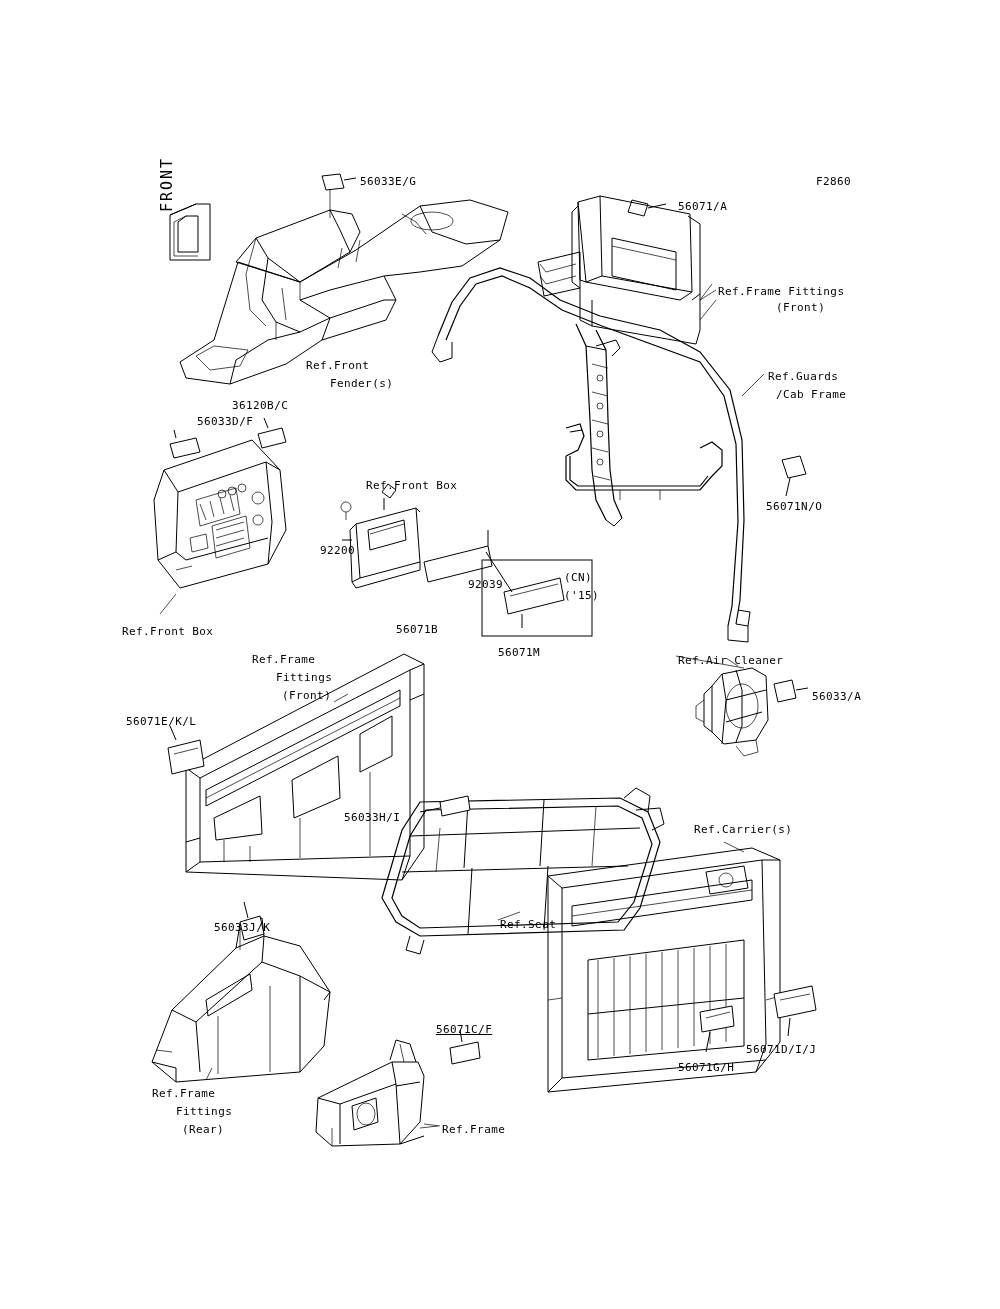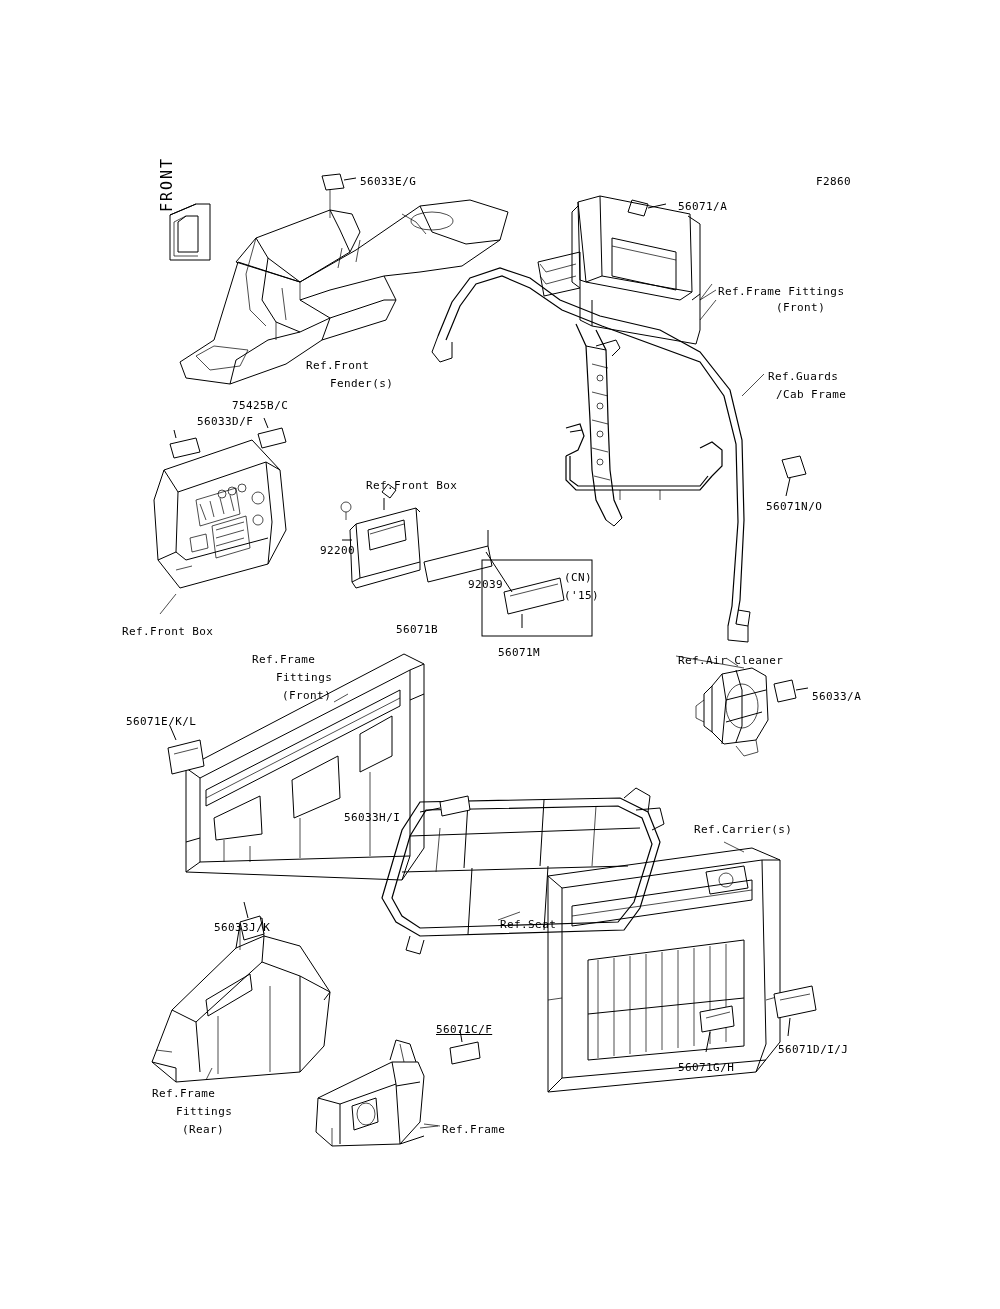--- a/index.html
+++ b/index.html
@@ -322,21 +322,21 @@
   <div class="lbl" style="left:816px;top:174px;">F2860</div>
 
   <div class="lbl" style="left:360px;top:174px;">56033E/G</div>
   <div class="lbl" style="left:678px;top:199px;">56071/A</div>
   <div class="lbl" style="left:718px;top:284px;">Ref.Frame Fittings</div>
   <div class="lbl" style="left:776px;top:300px;">(Front)</div>
   <div class="lbl" style="left:306px;top:358px;">Ref.Front</div>
   <div class="lbl" style="left:330px;top:376px;">Fender(s)</div>
   <div class="lbl" style="left:768px;top:369px;">Ref.Guards</div>
   <div class="lbl" style="left:776px;top:387px;">/Cab Frame</div>
-  <div class="lbl" style="left:232px;top:398px;">75425B/C</div>
+  <div class="lbl" style="left:232px;top:398px;">36120B/C</div>
   <div class="lbl" style="left:152px;top:414px;margin-left:45px;">56033D/F</div>
   <div class="lbl" style="left:766px;top:499px;">56071N/O</div>
   <div class="lbl" style="left:366px;top:478px;">Ref.Front Box</div>
   <div class="lbl" style="left:320px;top:543px;">92200</div>
   <div class="lbl" style="left:468px;top:529px;margin-top:48px;">92039</div>
   <div class="lbl" style="left:564px;top:570px;">(CN)</div>
   <div class="lbl" style="left:564px;top:588px;">('15)</div>
   <div class="lbl" style="left:122px;top:624px;">Ref.Front Box</div>
   <div class="lbl" style="left:396px;top:622px;">56071B</div>
   <div class="lbl" style="left:498px;top:645px;">56071M</div>
@@ -344,20 +344,20 @@
   <div class="lbl" style="left:252px;top:652px;">Ref.Frame</div>
   <div class="lbl" style="left:276px;top:670px;">Fittings</div>
   <div class="lbl" style="left:282px;top:688px;">(Front)</div>
   <div class="lbl" style="left:812px;top:689px;">56033/A</div>
   <div class="lbl" style="left:126px;top:714px;">56071E/K/L</div>
   <div class="lbl" style="left:344px;top:810px;text-align:center;">56033H/I</div>
   <div class="lbl" style="left:694px;top:822px;">Ref.Carrier(s)</div>
   <div class="lbl" style="left:214px;top:888px;margin-top:32px;">56033J/K</div>
   <div class="lbl" style="left:500px;top:917px;">Ref.Seat</div>
   <div class="lbl" style="left:436px;top:1022px;text-decoration:underline;">56071C/F</div>
-  <div class="lbl" style="left:778px;top:1042px;">56071D/I/J</div>
+  <div class="lbl" style="left:746px;top:1042px;">56071D/I/J</div>
   <div class="lbl" style="left:678px;top:1060px;">56071G/H</div>
   <div class="lbl" style="left:152px;top:1086px;">Ref.Frame</div>
   <div class="lbl" style="left:176px;top:1104px;">Fittings</div>
   <div class="lbl" style="left:182px;top:1122px;">(Rear)</div>
   <div class="lbl" style="left:442px;top:1122px;">Ref.Frame</div>
 
 </div>
 
 </body></html>

